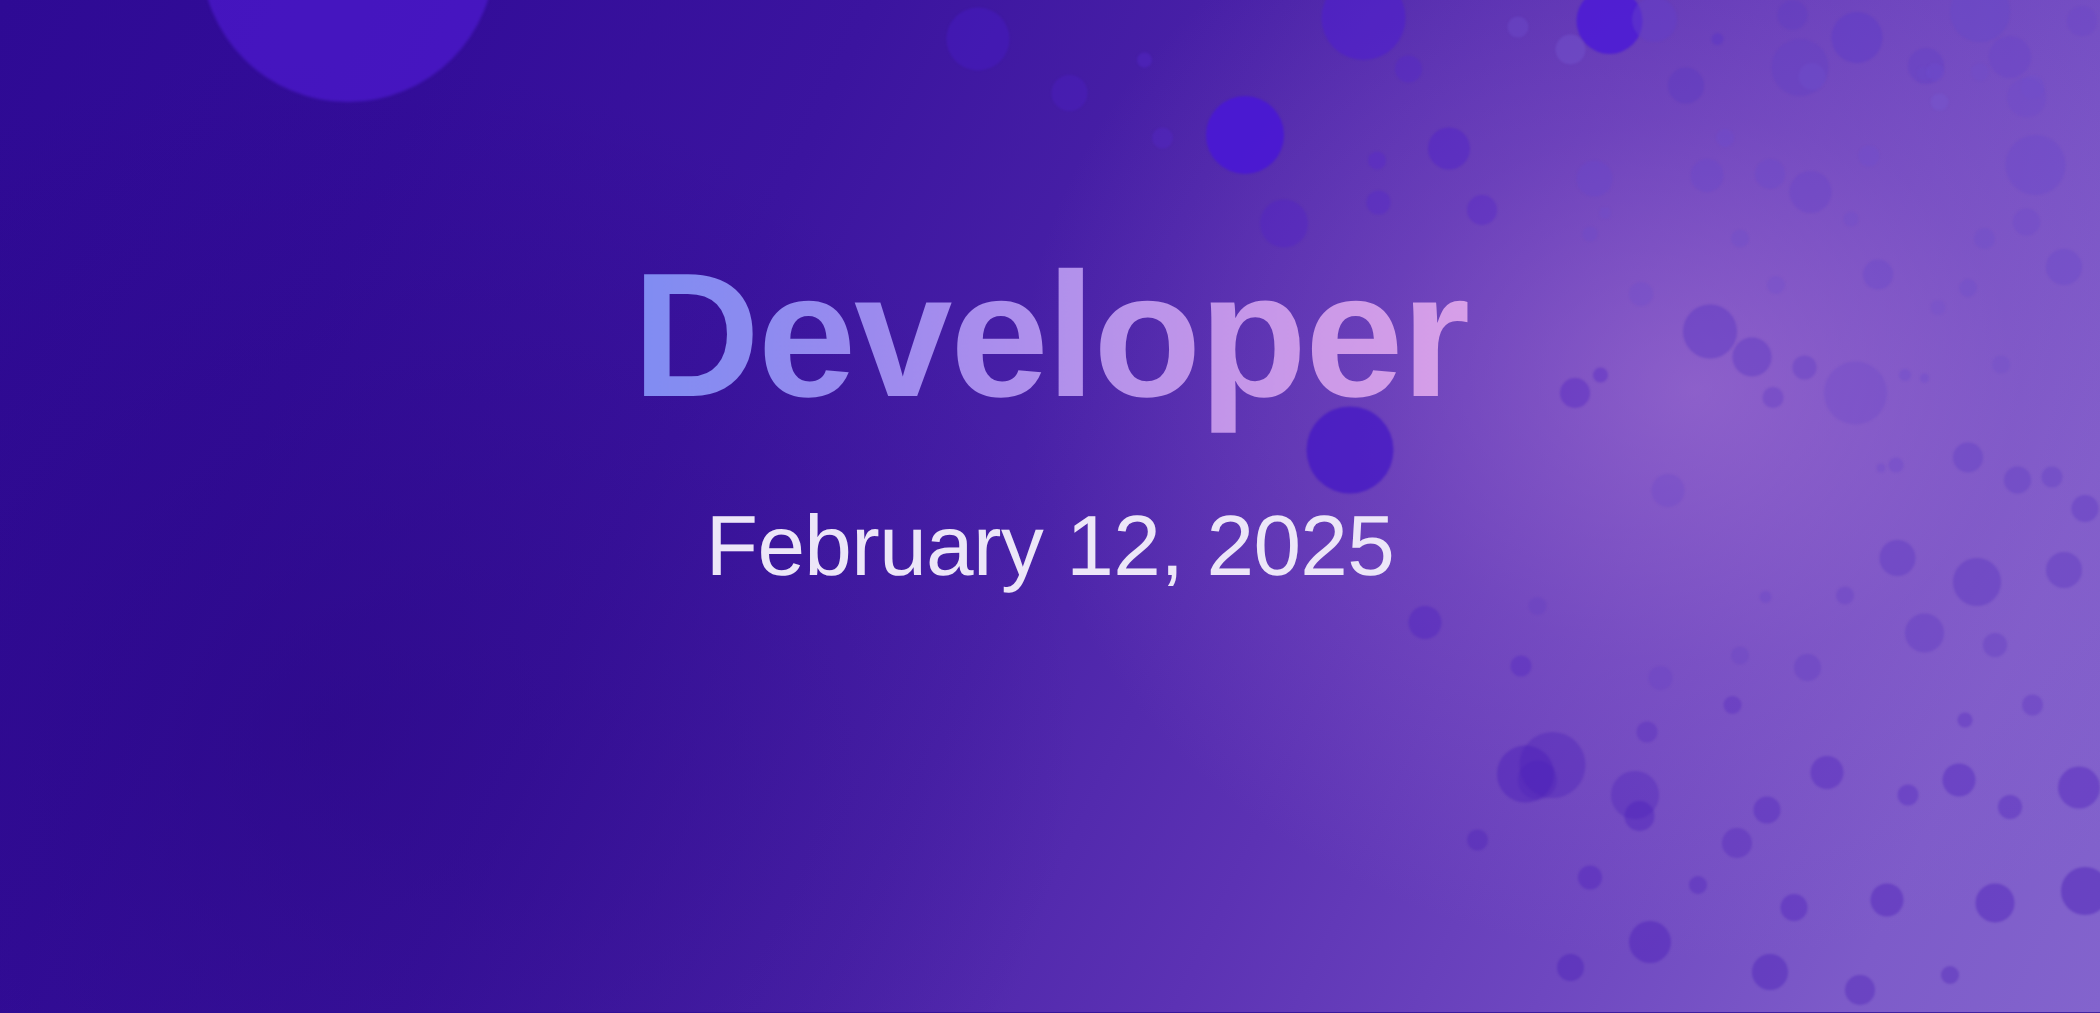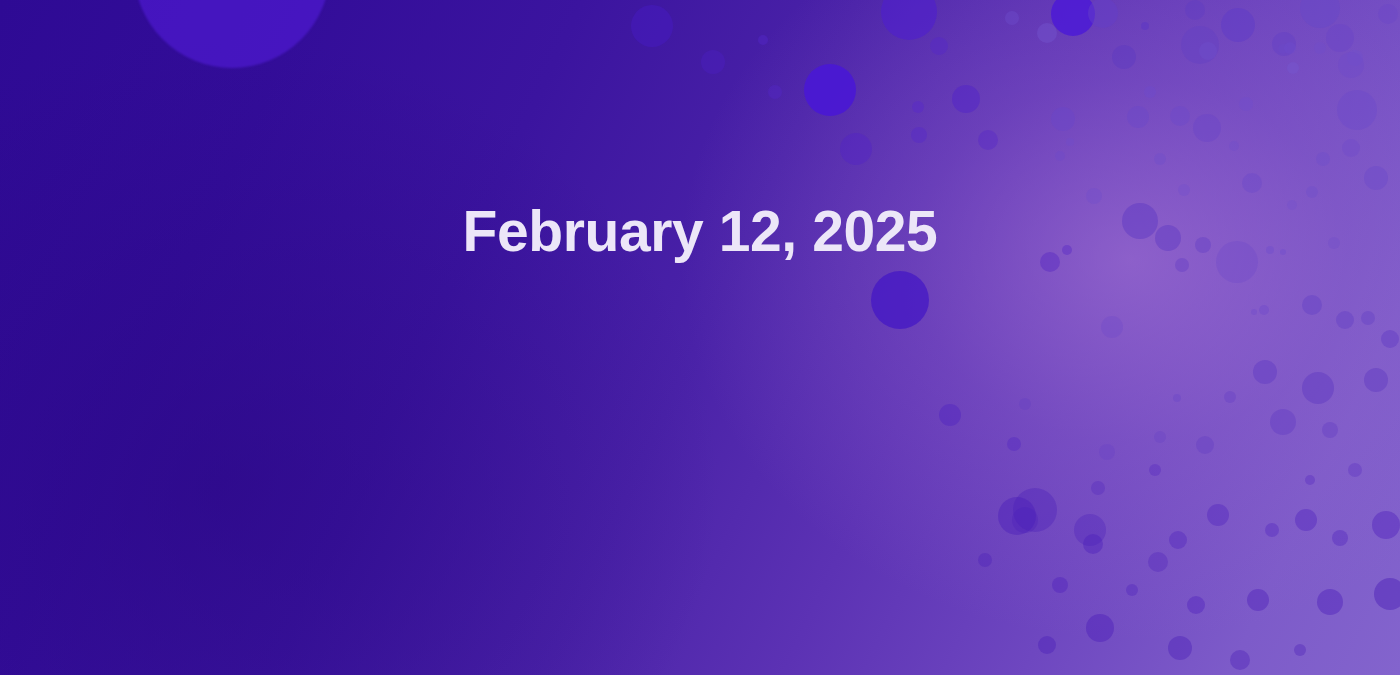--- a/index.html
+++ b/index.html
@@ -102,21 +102,21 @@
     background-clip:text;
     color:transparent;
     -webkit-text-fill-color:transparent;
     white-space:nowrap;
   }
   #headline .line { display:block; }
 
   #date {
     margin-top:40px;
     font-size:57px;
-    font-weight:700;
+    font-weight:400;
     letter-spacing:-0.4px;
     color:#ece6f8;
     text-align:center;
   }
 </style>
 </head>
 <body>
 
 <div id="slide">
 
@@ -234,18 +234,19 @@
       <div class="bub" style="left: 1294px; top: 644px; width: 12px; height: 12px; background: rgba(72, 26, 182, 0.34);"></div>
       <div class="bub" style="left: 1178px; top: 184px; width: 12px; height: 12px; background: rgba(112, 78, 204, 0.32);"></div>
       <div class="bub" style="left: 1287px; top: 200px; width: 10px; height: 10px; background: rgba(112, 78, 204, 0.3);"></div>
       <div class="bub" style="left: 1086px; top: 188px; width: 16px; height: 16px; background: rgba(110, 76, 204, 0.3);"></div>
       <div class="bub" style="left: 1328px; top: 237px; width: 12px; height: 12px; background: rgba(110, 76, 202, 0.3);"></div>
     </div>
 
   <div id="content">
 
     <h1 id="headline">
+      <span class="line">Developer</span>
     </h1>
 
     <div id="date">February 12, 2025</div>
 
   </div>
 </div>
 
 </body></html>

